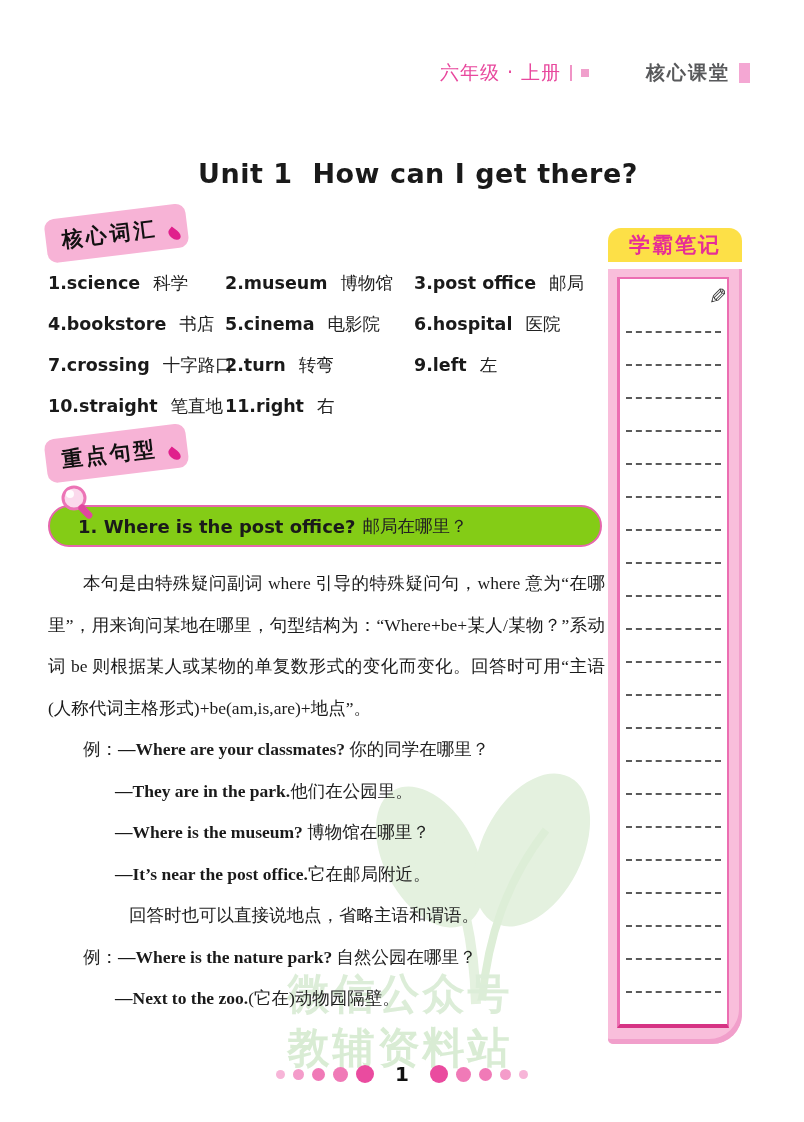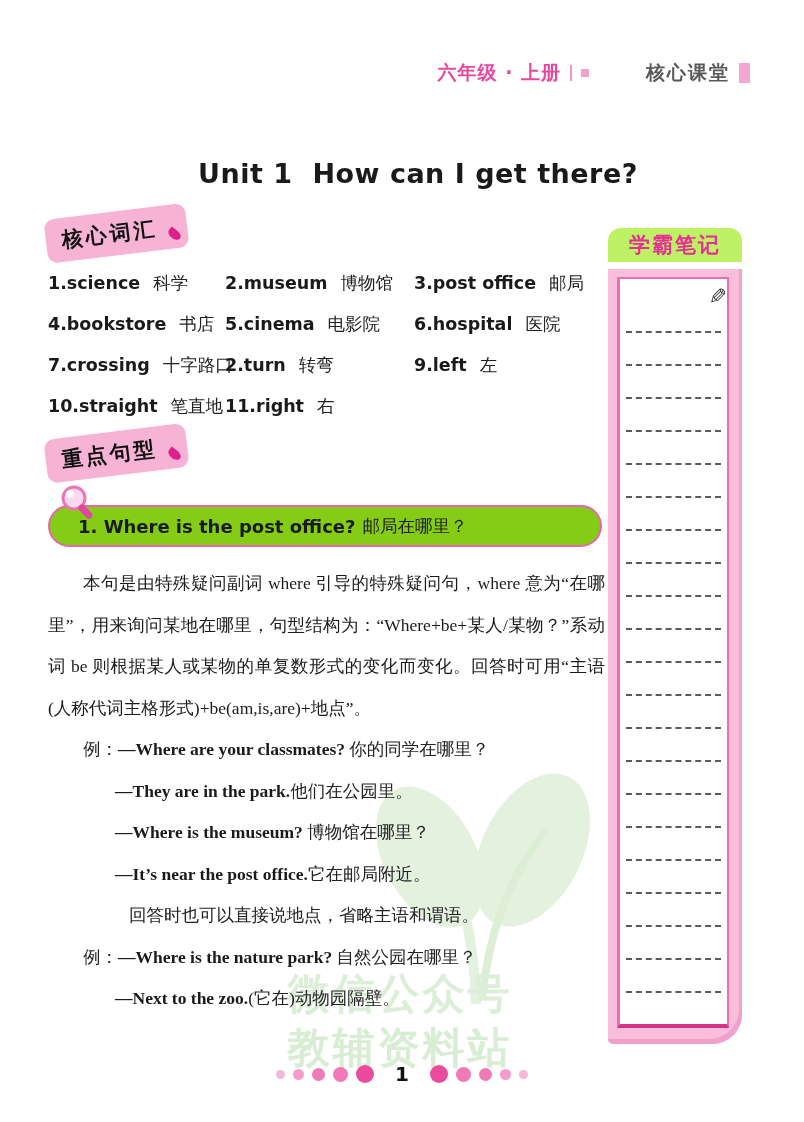--- a/index.html
+++ b/index.html
@@ -1,21 +1,21 @@
 <!DOCTYPE html>
 <html><head>
 <meta charset="utf-8">
 <style>
   html,body{margin:0;padding:0;background:#fff;}
   .page{position:relative;width:804px;height:1122px;background:#ffffff;overflow:hidden;
         font-family:"DejaVu Sans","Liberation Sans",sans-serif;color:#1a1a1a;}
 
   
   .topbar{position:absolute;top:60px;right:54px;display:flex;align-items:center;gap:9px;z-index:2;}
-  .topbar .grade{color:#e8479d;font-size:19px;font-weight:700;letter-spacing:1px;}
+  .topbar .grade{color:#e8479d;font-size:19px;font-weight:400;letter-spacing:1px;}
   .topbar .vbar{width:2px;height:16px;background:#f094c6;}
   .topbar .sq{width:8px;height:8px;background:#f0a0cc;}
   .topbar .brand{color:#58595b;font-size:19px;font-weight:700;letter-spacing:2px;margin-left:48px;}
   .topbar .endblock{width:11px;height:20px;background:#f4a7d3;}
 
   
   .title{position:absolute;top:146px;left:4px;width:100%;margin:12px;text-align:center;
          font-size:27px;font-weight:800;letter-spacing:.5px;white-space:pre;z-index:1;}
 
   
@@ -48,21 +48,21 @@
   .main-text .para{margin:0;text-align:justify;text-indent:2em;}
   .example{white-space:nowrap;margin-left:35px;}
   .example .en{font-weight:700;}
   .example .zh{font-weight:400;color:#222;}
   .ind0{padding-left:0;}
   .ind1{padding-left:32px;}
   .ind2{padding-left:46px;}
 
   
   .sidebar{position:absolute;left:608px;top:228px;width:134px;height:816px;z-index:2;}
-  .sidebar-header{height:34px;background:#bef264;border-radius:13px 13px 0 0;
+  .sidebar-header{height:34px;background:#fde047;border-radius:13px 13px 0 0;
                   display:flex;align-items:center;justify-content:center;
                   color:#e62e96;font-size:21px;font-weight:800;letter-spacing:2px;}
   .sidebar-body{position:absolute;left:0;right:0;top:41px;bottom:0;background:#f9bedb;
                 border-radius:0 0 30px 5px;box-shadow:inset -3px -5px 0 #f19fcb;}
   .notes-box{position:absolute;left:9px;right:13px;top:8px;bottom:16px;background:#fff;
              border:2px solid #ec6eb2;border-left-width:3px;border-bottom:4px solid #d63384;
              overflow:hidden;}
   .pencil{display:block;font-size:22px;color:#3a3a3a;margin:5px 0 0 9px;height:27px;
           transform:scaleX(-1);}
   .note-lines{padding:0 6px;}

